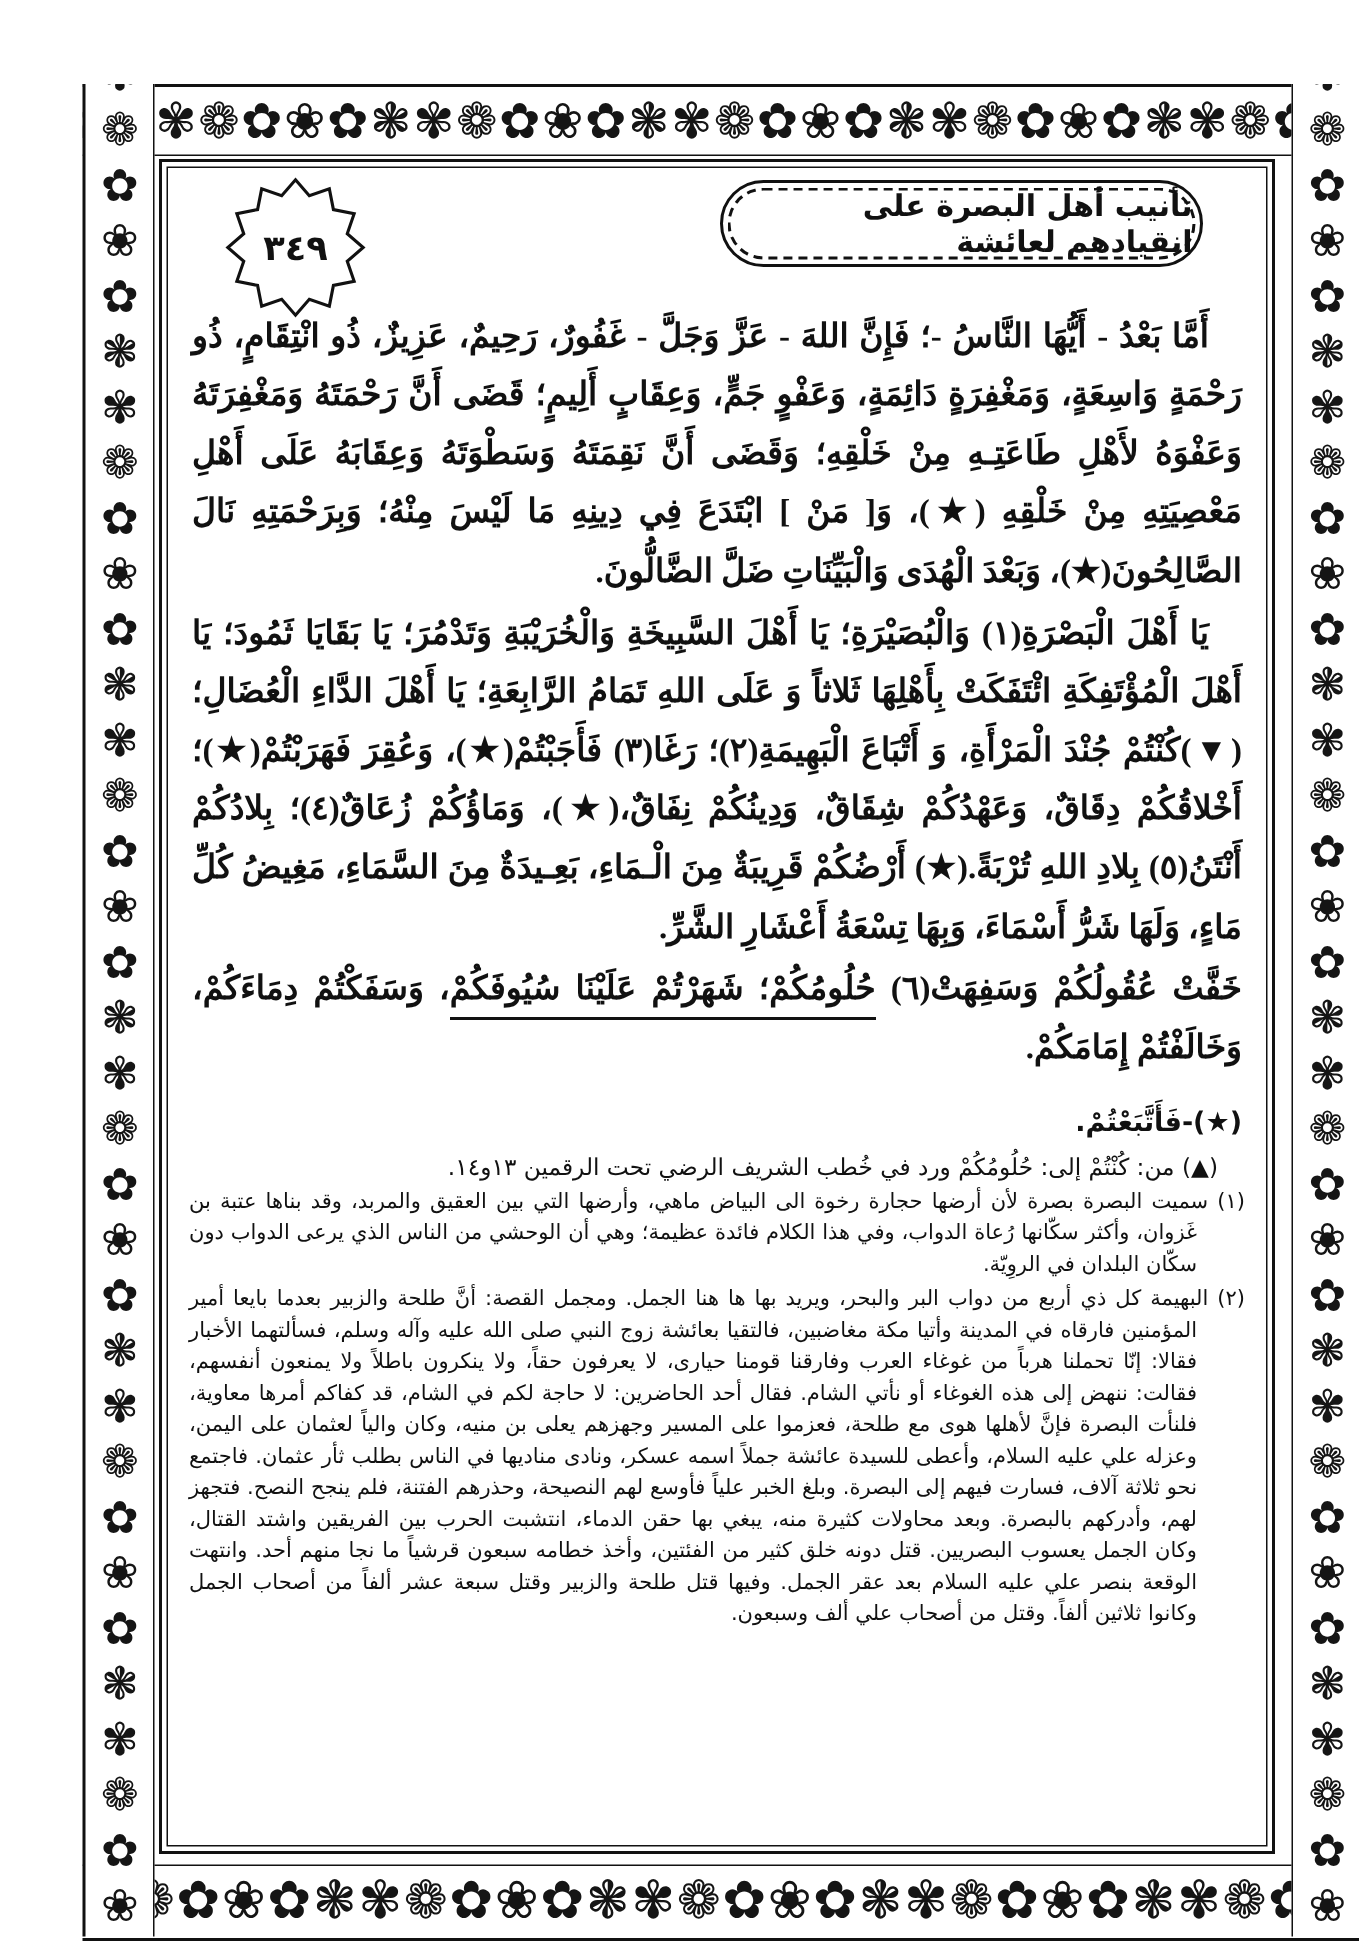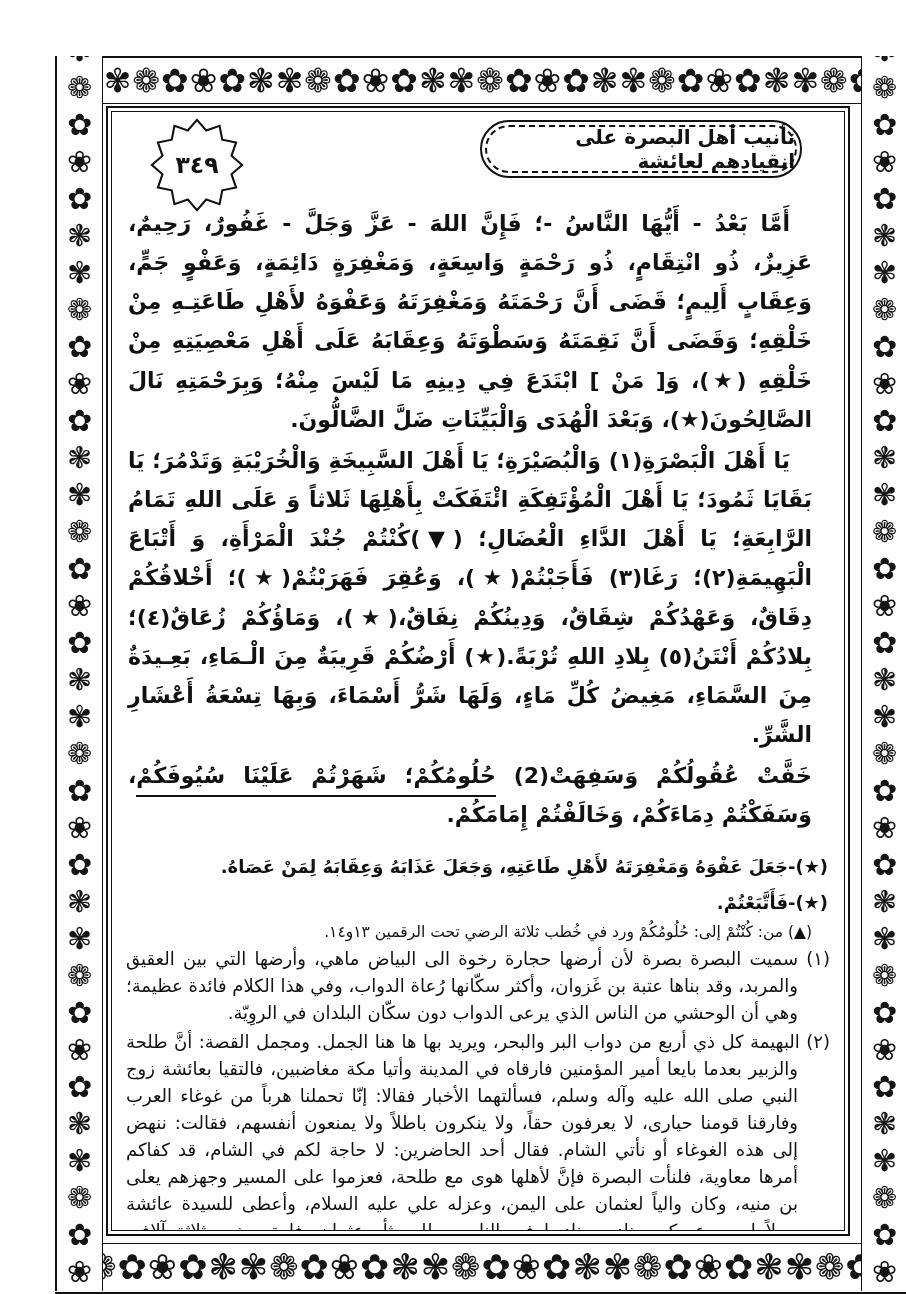--- a/index.html
+++ b/index.html
@@ -24,32 +24,32 @@
   .header{position:relative;height:90px;}
   .medallion{position:absolute;left:24px;top:4px;width:94px;height:94px;}
   .medallion text{font-family:"DejaVu Sans",sans-serif;}
   .cartouche{position:absolute;right:28px;top:6px;width:322px;height:58px;
              border:2px solid #111;border-radius:29px;padding:3px;box-sizing:border-box;}
   .cartouche-in{width:100%;height:100%;border:2px dashed #111;border-radius:24px;
                 display:flex;align-items:center;justify-content:center;box-sizing:border-box;}
   .cartouche-in span{font-size:20px;font-weight:bold;}
   
   .sermon{font-size:22px;font-weight:bold;line-height:1.78;text-align:justify;margin:0 2px;}
-  .sermon p{margin:0 16px 2px 0;text-indent:22px;}
+  .sermon p{margin:0 0 2px 0;text-indent:22px;font-family:Liberation Serif, serif;}
   .sermon p.nolead{text-indent:0;}
   .u-mark{border-bottom:2.2px solid #111;padding-bottom:7px;}
   
   .variants{margin:14px 2px 0 2px;}
   .variant-row{display:flex;justify-content:space-between;font-size:18px;font-weight:bold;
                line-height:2.0;}
   
   .source-note{font-size:15.5px;margin:2px 18px 3px 0;}
   
   .footnotes{margin-top:4px;border-top:none;}
-  .footnote{font-size:18px;line-height:1.5;text-align:justify;
+  .footnote{font-size:14px;line-height:1.5;text-align:justify;
             padding-right:32px;text-indent:-32px;margin:0 0 2px 0;}
   .fn-marker{font-weight:normal;}
 </style>
 </head>
 <body>
 
 <div class="page">
 
   <div class="floral b-top">❀✿❁✾❃✿❀✿❁✾❃✿❀✿❁✾❃✿❀✿❁✾❃✿❀✿❁✾❃✿❀✿❁✾❃✿❀✿❁✾❃✿❀✿❁✾❃✿❀✿❁✾❃✿❀✿❁✾❃✿❀✿❁✾❃✿❀✿❁✾❃✿❀✿❁✾❃✿❀✿❁✾❃✿❀✿❁✾❃✿❀✿❁✾❃✿❀✿❁✾❃✿❀✿❁✾❃✿❀✿❁✾❃✿❀✿❁✾❃✿❀✿❁✾❃✿❀✿❁✾❃✿❀✿❁✾❃✿❀✿❁✾❃✿❀✿❁✾❃✿❀✿❁✾❃✿❀✿❁✾❃✿❀✿❁✾❃✿❀✿❁✾❃✿❀✿❁✾❃✿</div>
   <div class="floral b-bottom">❀✿❁✾❃✿❀✿❁✾❃✿❀✿❁✾❃✿❀✿❁✾❃✿❀✿❁✾❃✿❀✿❁✾❃✿❀✿❁✾❃✿❀✿❁✾❃✿❀✿❁✾❃✿❀✿❁✾❃✿❀✿❁✾❃✿❀✿❁✾❃✿❀✿❁✾❃✿❀✿❁✾❃✿❀✿❁✾❃✿❀✿❁✾❃✿❀✿❁✾❃✿❀✿❁✾❃✿❀✿❁✾❃✿❀✿❁✾❃✿❀✿❁✾❃✿❀✿❁✾❃✿❀✿❁✾❃✿❀✿❁✾❃✿❀✿❁✾❃✿❀✿❁✾❃✿❀✿❁✾❃✿❀✿❁✾❃✿❀✿❁✾❃✿❀✿❁✾❃✿</div>
@@ -67,33 +67,32 @@
         <div class="cartouche">
           <div class="cartouche-in">
             <span>تأنيب أهل البصرة على انقيادهم لعائشة</span>
           </div>
         </div>
       </div>
 
       <div class="sermon">
         <p>أَمَّا بَعْدُ - أَيُّهَا النَّاسُ -؛ فَإِنَّ اللهَ - عَزَّ وَجَلَّ - غَفُورٌ، رَحِيمٌ، عَزِيزٌ، ذُو انْتِقَامٍ، ذُو رَحْمَةٍ وَاسِعَةٍ، وَمَغْفِرَةٍ دَائِمَةٍ، وَعَفْوٍ جَمٍّ، وَعِقَابٍ أَلِيمٍ؛ قَضَى أَنَّ رَحْمَتَهُ وَمَغْفِرَتَهُ وَعَفْوَهُ لأَهْلِ طَاعَتِـهِ مِنْ خَلْقِهِ؛ وَقَضَى أَنَّ نَقِمَتَهُ وَسَطْوَتَهُ وَعِقَابَهُ عَلَى أَهْلِ مَعْصِيَتِهِ مِنْ خَلْقِهِ (★)، وَ[ مَنْ ] ابْتَدَعَ فِي دِينِهِ مَا لَيْسَ مِنْهُ؛ وَبِرَحْمَتِهِ نَالَ الصَّالِحُونَ(★)، وَبَعْدَ الْهُدَى وَالْبَيِّنَاتِ ضَلَّ الضَّالُّونَ.</p>
         <p>يَا أَهْلَ الْبَصْرَةِ(١) وَالْبُصَيْرَةِ؛ يَا أَهْلَ السَّبِيخَةِ وَالْخُرَيْبَةِ وَتَدْمُرَ؛ يَا بَقَايَا ثَمُودَ؛ يَا أَهْلَ الْمُؤْتَفِكَةِ ائْتَفَكَتْ بِأَهْلِهَا ثَلاثاً وَ عَلَى اللهِ تَمَامُ الرَّابِعَةِ؛ يَا أَهْلَ الدَّاءِ الْعُضَالِ؛ (▼)كُنْتُمْ جُنْدَ الْمَرْأَةِ، وَ أَتْبَاعَ الْبَهِيمَةِ(٢)؛ رَغَا(٣) فَأَجَبْتُمْ(★)، وَعُقِرَ فَهَرَبْتُمْ(★)؛ أَخْلاقُكُمْ دِقَاقٌ، وَعَهْدُكُمْ شِقَاقٌ، وَدِينُكُمْ نِفَاقٌ،(★)، وَمَاؤُكُمْ زُعَاقٌ(٤)؛ بِلادُكُمْ أَنْتَنُ(٥) بِلادِ اللهِ تُرْبَةً.(★) أَرْضُكُمْ قَرِيبَةٌ مِنَ الْـمَاءِ، بَعِـيدَةٌ مِنَ السَّمَاءِ، مَغِيضُ كُلِّ مَاءٍ، وَلَهَا شَرُّ أَسْمَاءَ، وَبِهَا تِسْعَةُ أَعْشَارِ الشَّرِّ.</p>
-        <p class="nolead"><span>خَفَّتْ عُقُولُكُمْ وَسَفِهَتْ(2) </span><span class="u-mark">حُلُومُكُمْ؛ شَهَرْتُمْ عَلَيْنَا سُيُوفَكُمْ</span><span>، وَسَفَكْتُمْ دِمَاءَكُمْ، وَخَالَفْتُمْ إِمَامَكُمْ.</span></p>
+        <p class="nolead"><span>خَفَّتْ عُقُولُكُمْ وَسَفِهَتْ(٦) </span><span class="u-mark">حُلُومُكُمْ؛ شَهَرْتُمْ عَلَيْنَا سُيُوفَكُمْ</span><span>، وَسَفَكْتُمْ دِمَاءَكُمْ، وَخَالَفْتُمْ إِمَامَكُمْ.</span></p>
       </div>
 
       <div class="variants">
         <div class="variant-row">
-          <span>(★)-جَعَلَ عَفْوَهُ وَمَغْفِرَتَهُ لأَهْلِ طَاعَتِهِ، وَجَعَلَ عَذَابَهُ وَعِقَابَهُ لِمَنْ عَصَاهُ.</span>
         </div>
         <div class="variant-row">
           <span>(★)-فَأَتَّبَعْتُمْ.</span>
         </div>
       </div>
 
-      <div class="source-note">(▲) من: كُنْتُمْ إلى: حُلُومُكُمْ ورد في خُطب ثلاثة الرضي تحت الرقمين ١٣و١٤.</div>
+      <div class="source-note">(▲) من: كُنْتُمْ إلى: حُلُومُكُمْ ورد في خُطب الشريف الرضي تحت الرقمين ١٣و١٤.</div>
 
       <div class="footnotes">
         <p class="footnote"><span class="fn-marker">(١)</span> <span>سميت البصرة بصرة لأن أرضها حجارة رخوة الى البياض ماهي، وأرضها التي بين العقيق والمربد، وقد بناها عتبة بن غَزوان، وأكثر سكّانها رُعاة الدواب، وفي هذا الكلام فائدة عظيمة؛ وهي أن الوحشي من الناس الذي يرعى الدواب دون سكّان البلدان في الروِيّة.</span></p>
         <p class="footnote"><span class="fn-marker">(٢)</span> <span>البهيمة كل ذي أربع من دواب البر والبحر، ويريد بها ها هنا الجمل. ومجمل القصة: أنَّ طلحة والزبير بعدما بايعا أمير المؤمنين فارقاه في المدينة وأتيا مكة مغاضبين، فالتقيا بعائشة زوج النبي صلى الله عليه وآله وسلم، فسألتهما الأخبار فقالا: إنّا تحملنا هرباً من غوغاء العرب وفارقنا قومنا حيارى، لا يعرفون حقاً، ولا ينكرون باطلاً ولا يمنعون أنفسهم، فقالت: ننهض إلى هذه الغوغاء أو نأتي الشام. فقال أحد الحاضرين: لا حاجة لكم في الشام، قد كفاكم أمرها معاوية، فلنأت البصرة فإنَّ لأهلها هوى مع طلحة، فعزموا على المسير وجهزهم يعلى بن منيه، وكان والياً لعثمان على اليمن، وعزله علي عليه السلام، وأعطى للسيدة عائشة جملاً اسمه عسكر، ونادى مناديها في الناس بطلب ثأر عثمان. فاجتمع نحو ثلاثة آلاف، فسارت فيهم إلى البصرة. وبلغ الخبر علياً فأوسع لهم النصيحة، وحذرهم الفتنة، فلم ينجح النصح. فتجهز لهم، وأدركهم بالبصرة. وبعد محاولات كثيرة منه، يبغي بها حقن الدماء، انتشبت الحرب بين الفريقين واشتد القتال، وكان الجمل يعسوب البصريين. قتل دونه خلق كثير من الفئتين، وأخذ خطامه سبعون قرشياً ما نجا منهم أحد. وانتهت الوقعة بنصر علي عليه السلام بعد عقر الجمل. وفيها قتل طلحة والزبير وقتل سبعة عشر ألفاً من أصحاب الجمل وكانوا ثلاثين ألفاً. وقتل من أصحاب علي ألف وسبعون.</span></p>
 
       </div>
 
     </div>
   </div>
 </div>

